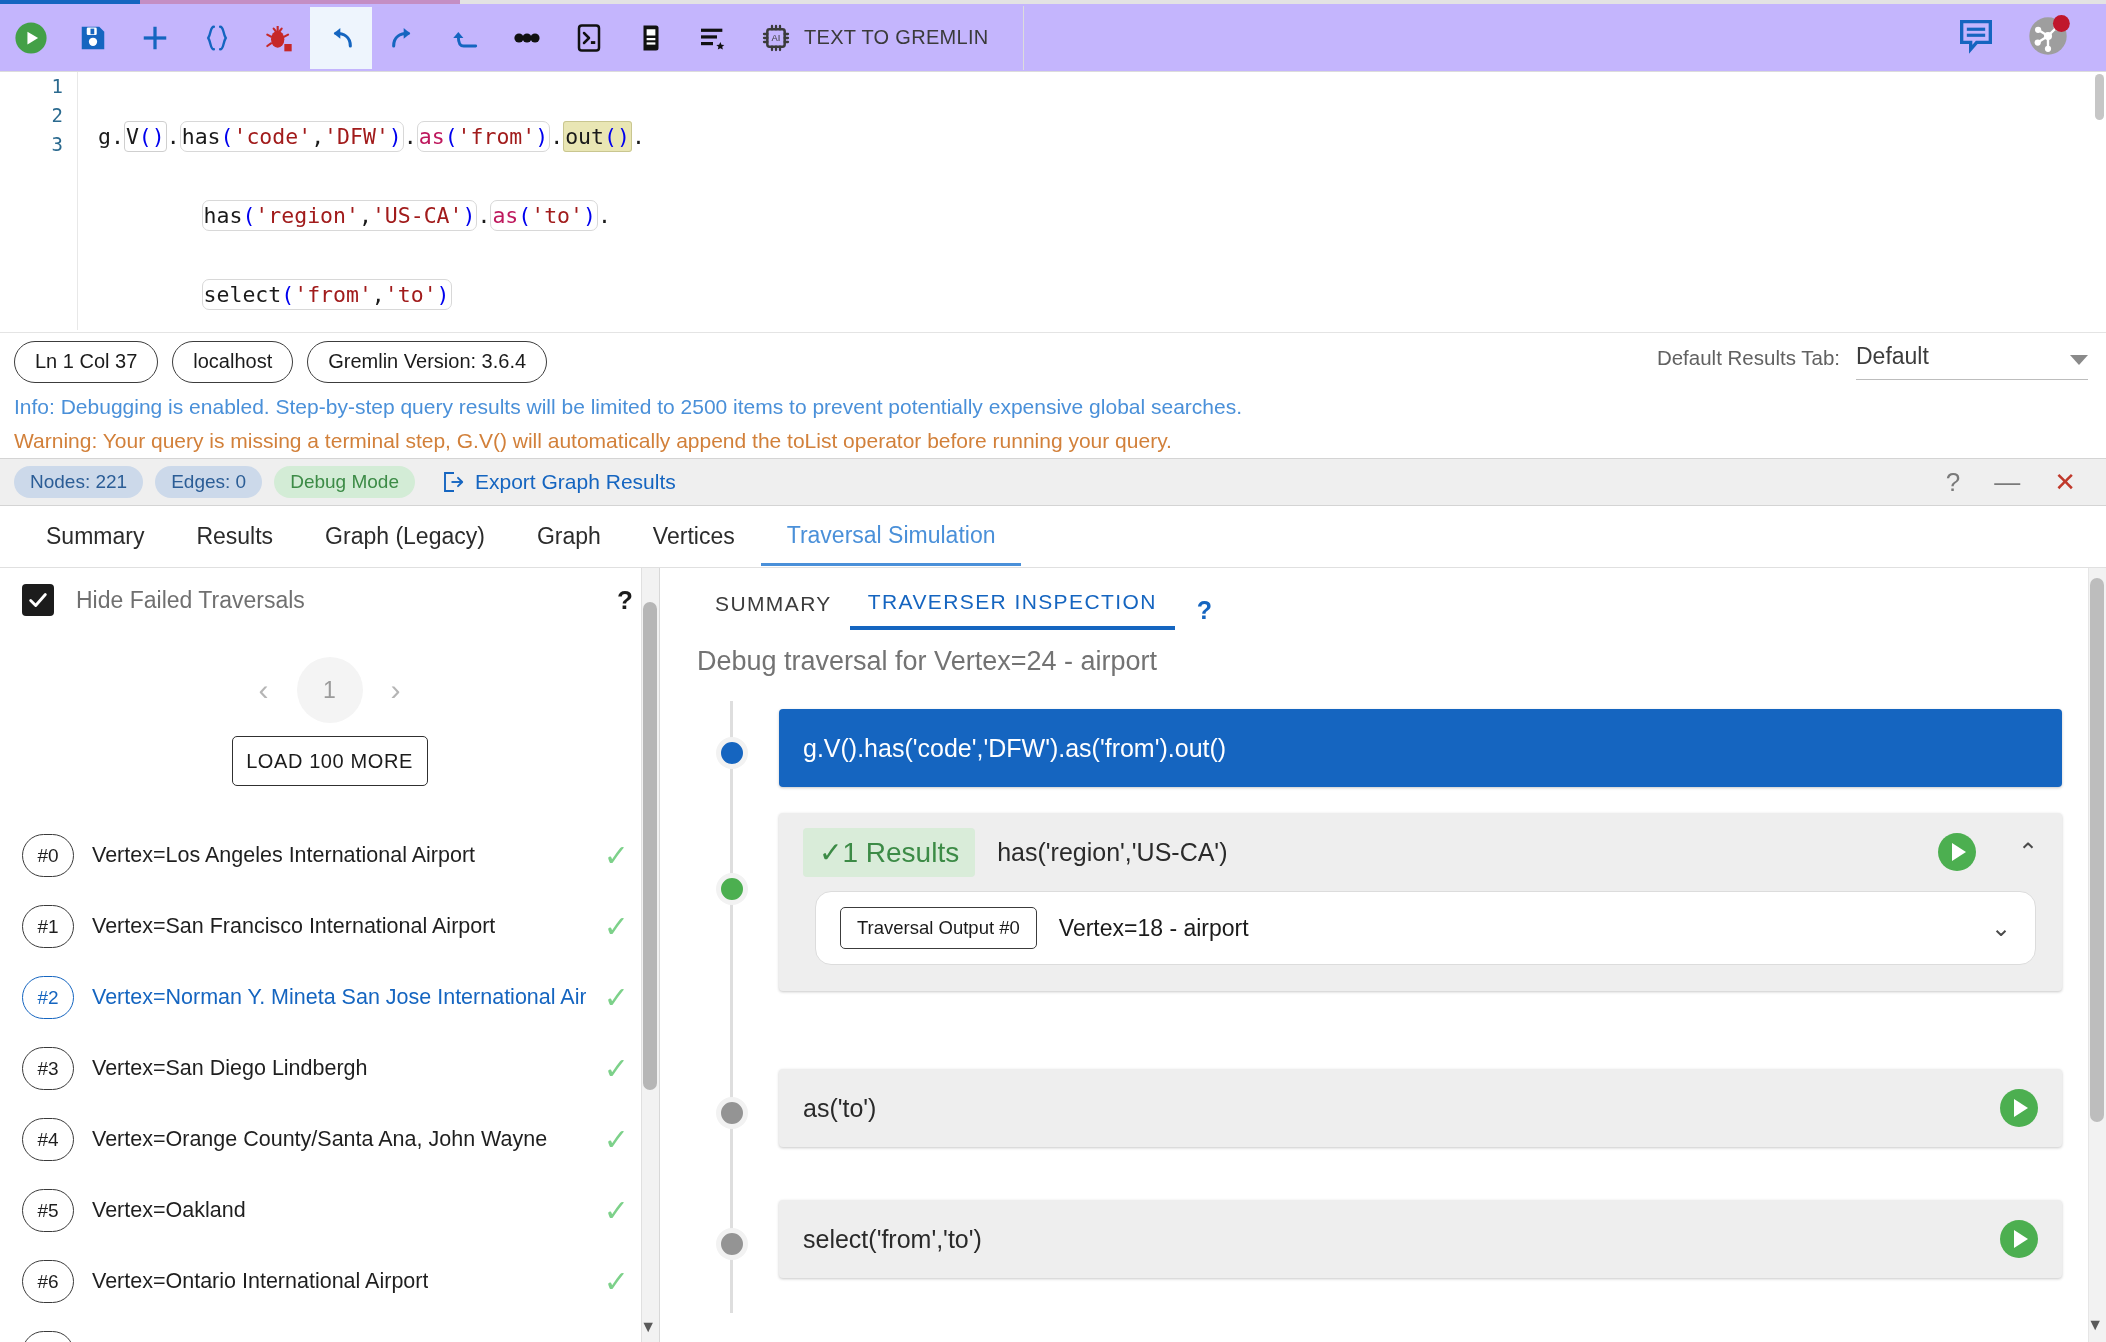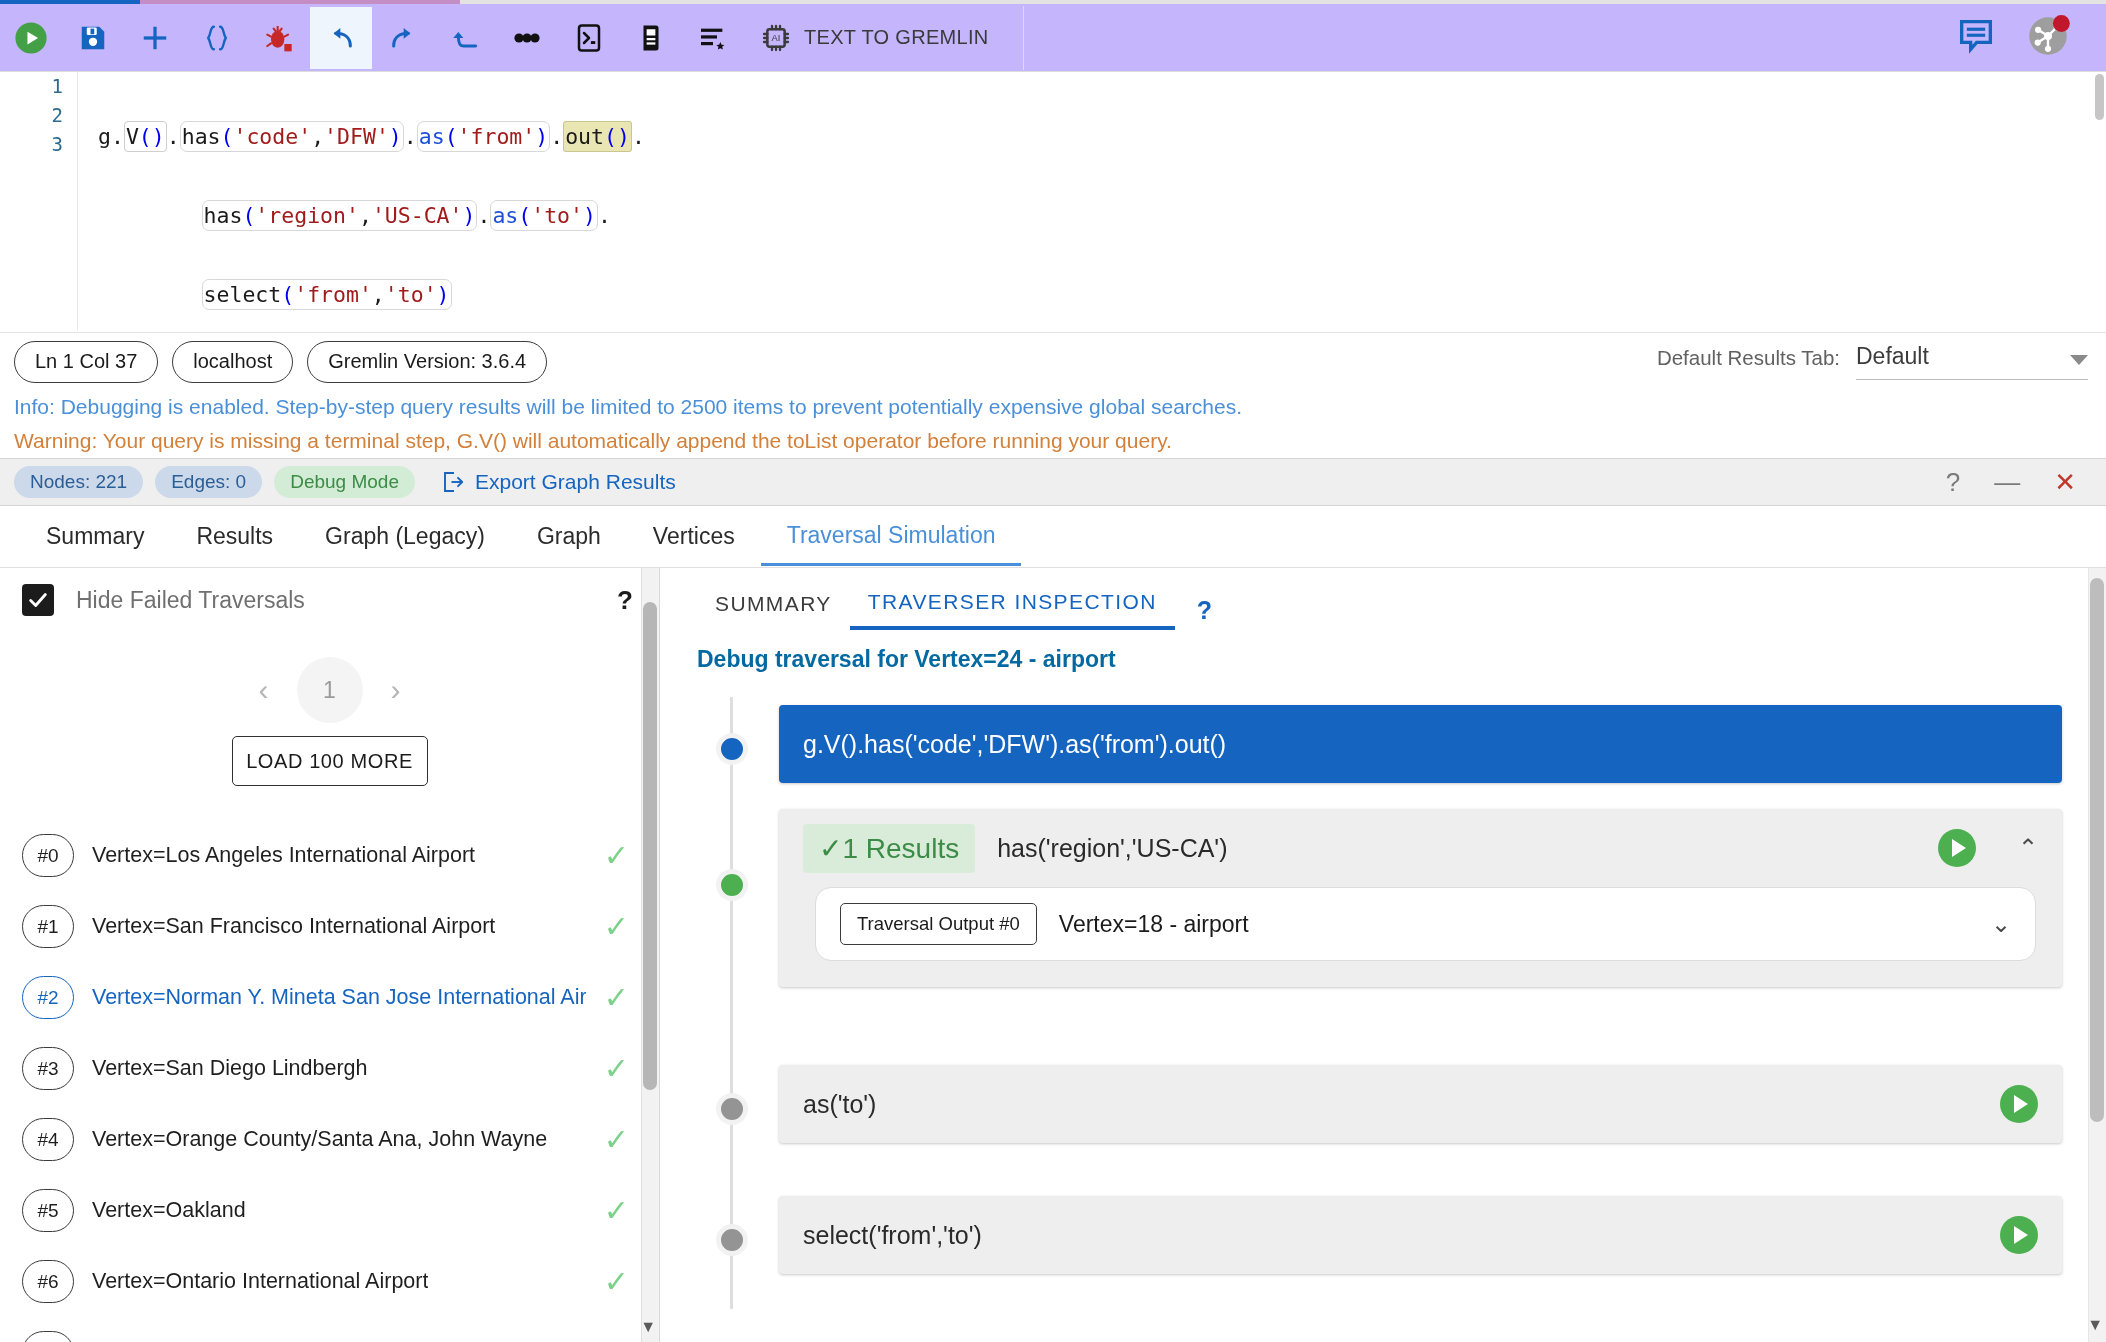--- a/index.html
+++ b/index.html
@@ -50,21 +50,21 @@
     height:29px; line-height:29px; text-align:right; padding-right:14px;
     font-family:"DejaVu Sans Mono", monospace; font-size:19px; color:#2b6a8f;
   }
   .code {
     position:absolute; left:78px; top:0; right:14px; height:100%;
     font-family:"DejaVu Sans Mono", monospace; font-size:21.5px;
     white-space:pre; padding-top:0;
   }
   .code .row { height:29px; line-height:29px; padding-left:20px; }
   .tok-id  { color:#1a1a1a; }
-  .tok-fn  { color:#1d4ed8; }
+  .tok-fn  { color:#be185d; }
   .tok-str { color:#a11b1b; }
   .tok-pun { color:#1a1a1a; }
   .tok-par { color:#0000ee; }
   .brk { border:1px solid #cfcfcf; border-radius:4px; padding:2px 1px; background:#fff; }
   .hl-yellow { background:#e9e6b4; border:1px solid #c9c690; border-radius:3px; padding:2px 1px; }
   .hl-plain { border:1px solid #d8d8d8; border-radius:7px; padding:2px 1px; background:#fff; }
   .ed-scroll {
     position:absolute; right:2px; top:2px; width:9px; height:46px;
     background:#c6c6c6; border-radius:5px;
   }
@@ -178,21 +178,21 @@
     position:absolute; top:568px; left:661px; width:1445px; height:774px;
     background:#fff; overflow:hidden;
   }
   .sub-tabs { display:flex; align-items:center; gap:0; padding:22px 0 0 36px; }
   .stab {
     font-size:21px; letter-spacing:1.4px; color:#3c3c3c; padding:0 18px 12px;
     cursor:pointer; white-space:nowrap;
   }
   .stab.sel { color:#1565c0; border-bottom:4px solid #1565c0; }
   .stab-q { font-size:25px; color:#1565c0; font-weight:bold; margin-left:22px; cursor:pointer; }
-  .debug-line { font-size:23px; font-weight:bold; color:#0369a1; padding:16px 0 0 36px; }
+  .debug-line { font-size:27px; font-weight:normal; color:#737373; padding:16px 0 0 36px; }
 
   .timeline { position:relative; margin-top:24px; height:640px; }
   .tl-line { position:absolute; left:69px; top:0; width:3px; height:612px; background:#dedede; }
   .tl-node {
     position:absolute; left:55px; width:32px; height:32px; border-radius:50%;
     border:5px solid #f2f2f2;
   }
   .tl-node.blue { background:#1565c0; }
   .tl-node.gray { background:#949494; }
 

